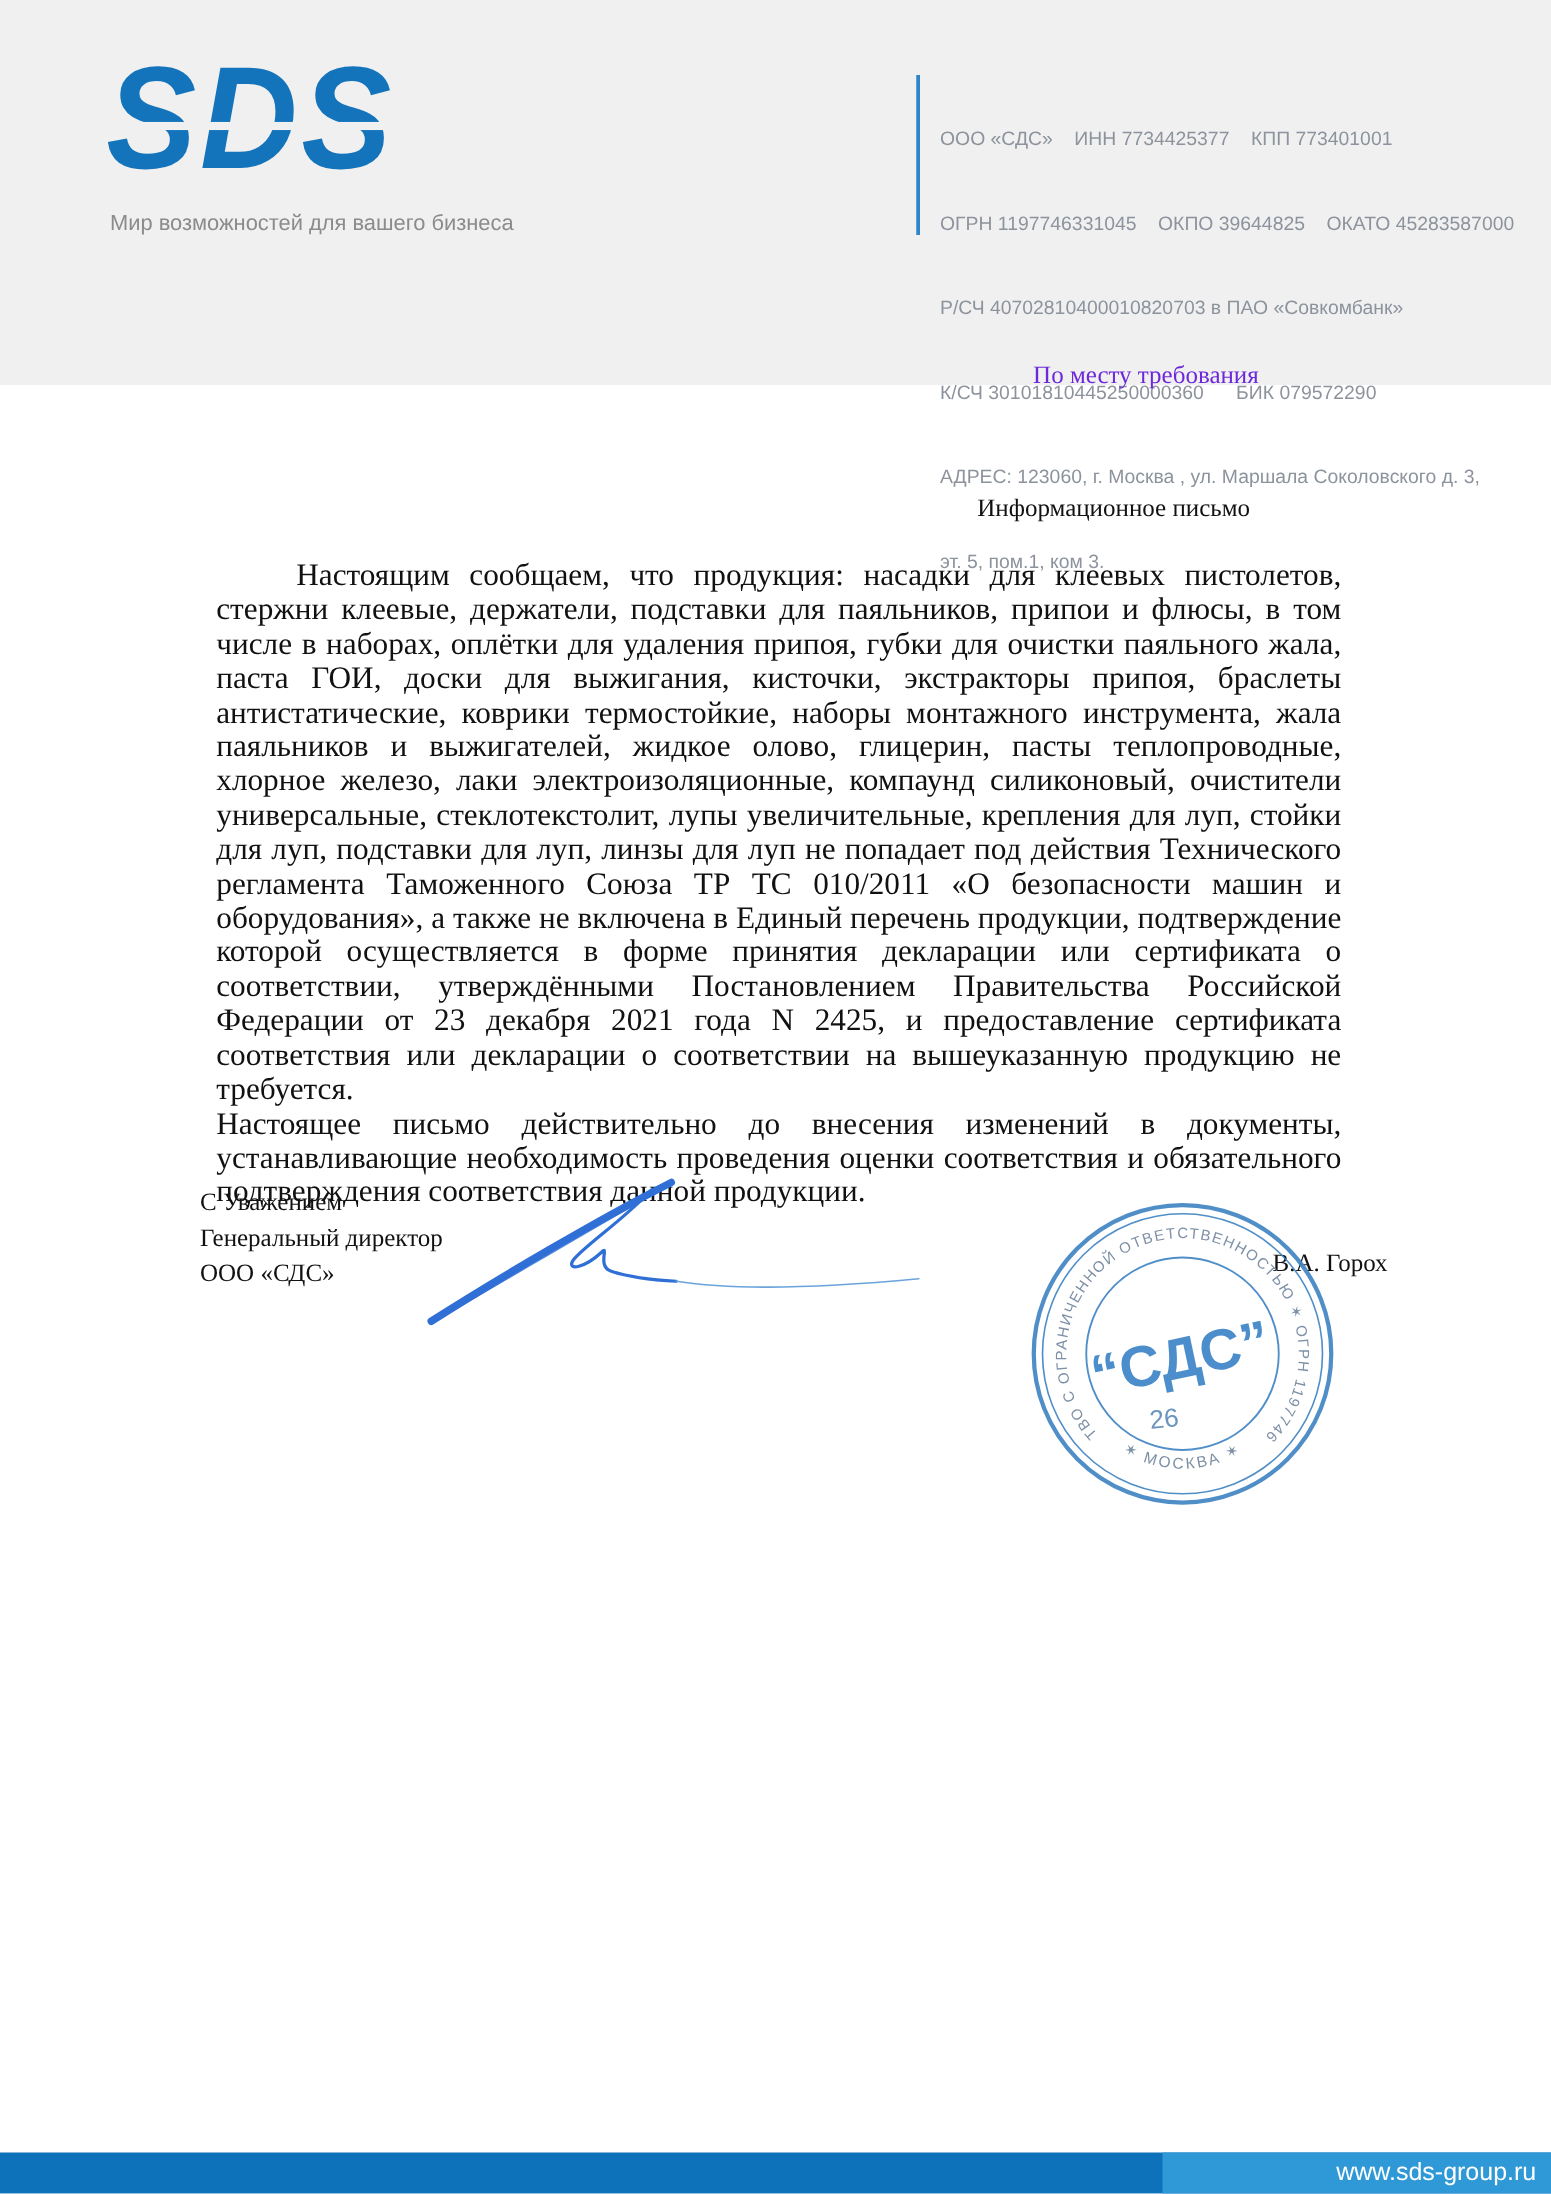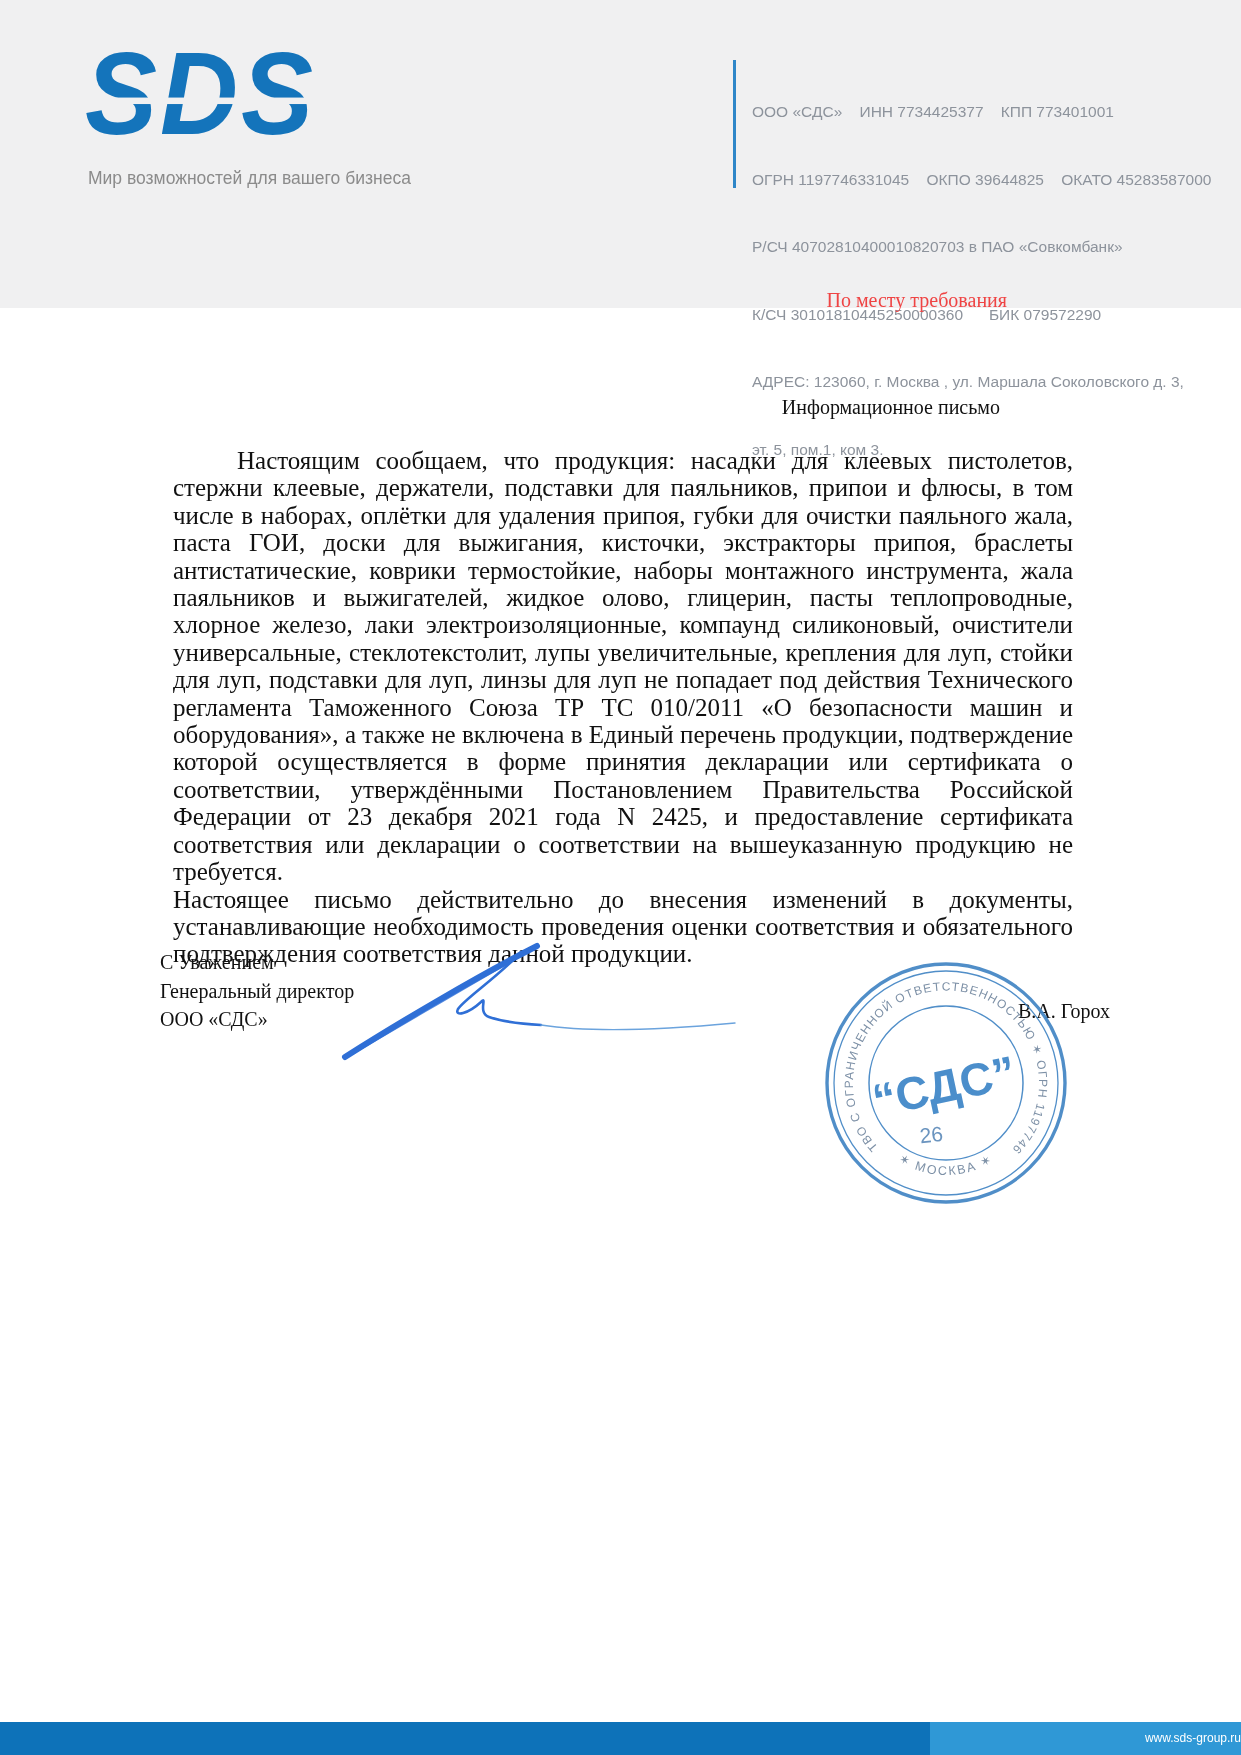--- a/index.html
+++ b/index.html
@@ -11,38 +11,38 @@
         font-style:italic;font-weight:900;font-size:108px;line-height:1;color:#1474bb;
         letter-spacing:3px;transform:scaleY(1.08);transform-origin:top left;}
   .logo-stripe{position:absolute;left:-8px;right:-4px;top:57px;height:6px;background:#f0f0f1;}
   .tagline{position:absolute;left:88px;top:168px;font-family:"Liberation Sans",sans-serif;
         font-size:17.5px;color:#8b8b8b;}
   .details-rule{position:absolute;left:733px;top:60px;width:3px;height:128px;background:#2e86c8;}
   .details{position:absolute;left:752px;top:56px;font-family:"Liberation Sans",sans-serif;
         font-size:15.5px;line-height:22.5px;color:#8d939c;white-space:pre;}
   
   .ref-block{position:absolute;left:300px;top:286px;width:707px;text-align:right;
-        font-size:20px;line-height:28px;color:#ef4444;}
+        font-size:20px;line-height:28px;color:#6d28d9;}
   .title{position:absolute;left:160px;top:396px;width:840px;text-align:right;
         font-size:20px;color:#111;}
   .body-text{position:absolute;left:144px;top:447px;width:900px;font-size:25px;
         line-height:27.4px;text-align:justify;color:#111;margin-left:29px;}
   .body-text p{margin:0;}
   .body-text p.indent{text-indent:64px;}
   .closing{position:absolute;left:160px;top:948px;font-size:20px;line-height:28.5px;color:#111;}
   .signer{position:absolute;left:1018px;top:1000px;font-size:20px;color:#111;z-index:2;}
   
   .sig-svg{position:absolute;left:320px;top:925px;z-index:1;}
   .stamp-svg{position:absolute;left:800px;top:940px;z-index:3;opacity:.92;}
   
   .footer{position:absolute;left:0;top:1722px;width:1241px;height:33px;background:#0d72b9;}
   .footer-accent{position:absolute;right:0;top:0;width:311px;height:33px;background:#2f98d6;
         text-align:right;}
-  .footer-url{display:inline-block;padding-right:0;color:#ffffff;
-        font-family:"Liberation Sans",sans-serif;font-size:12px;line-height:33px;
+  .footer-url{display:inline-block;padding-right:12px;color:#ffffff;
+        font-family:"Liberation Sans",sans-serif;font-size:20px;line-height:33px;
         text-decoration:none;}
 </style>
 </head>
 <body>
 
 <div class="page">
 
   <div class="header">
     <div class="logo">
       <span>SDS</span>

